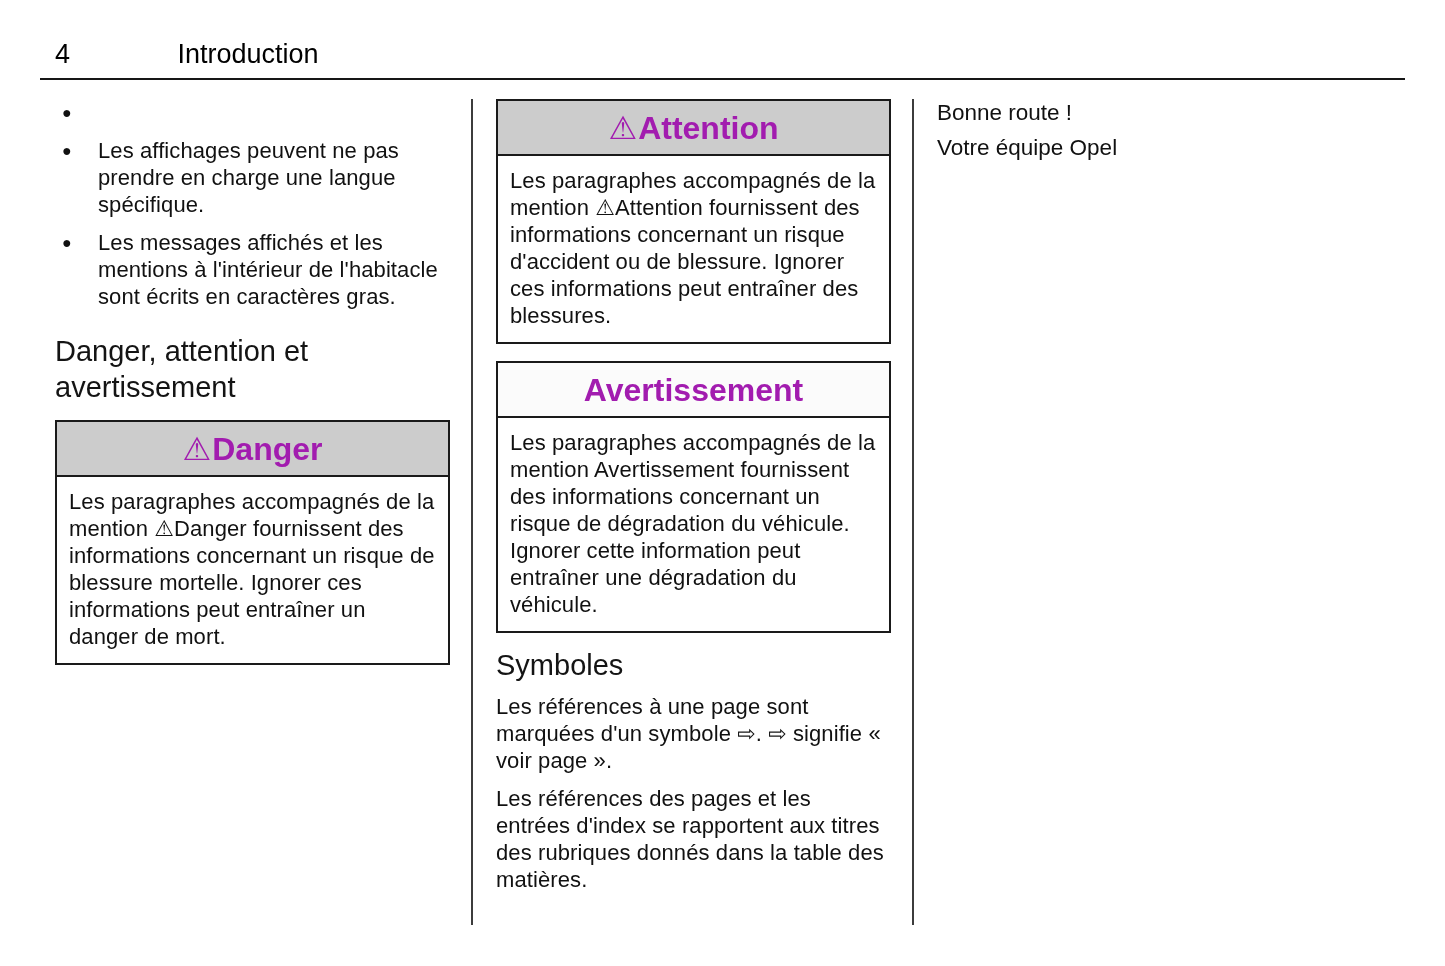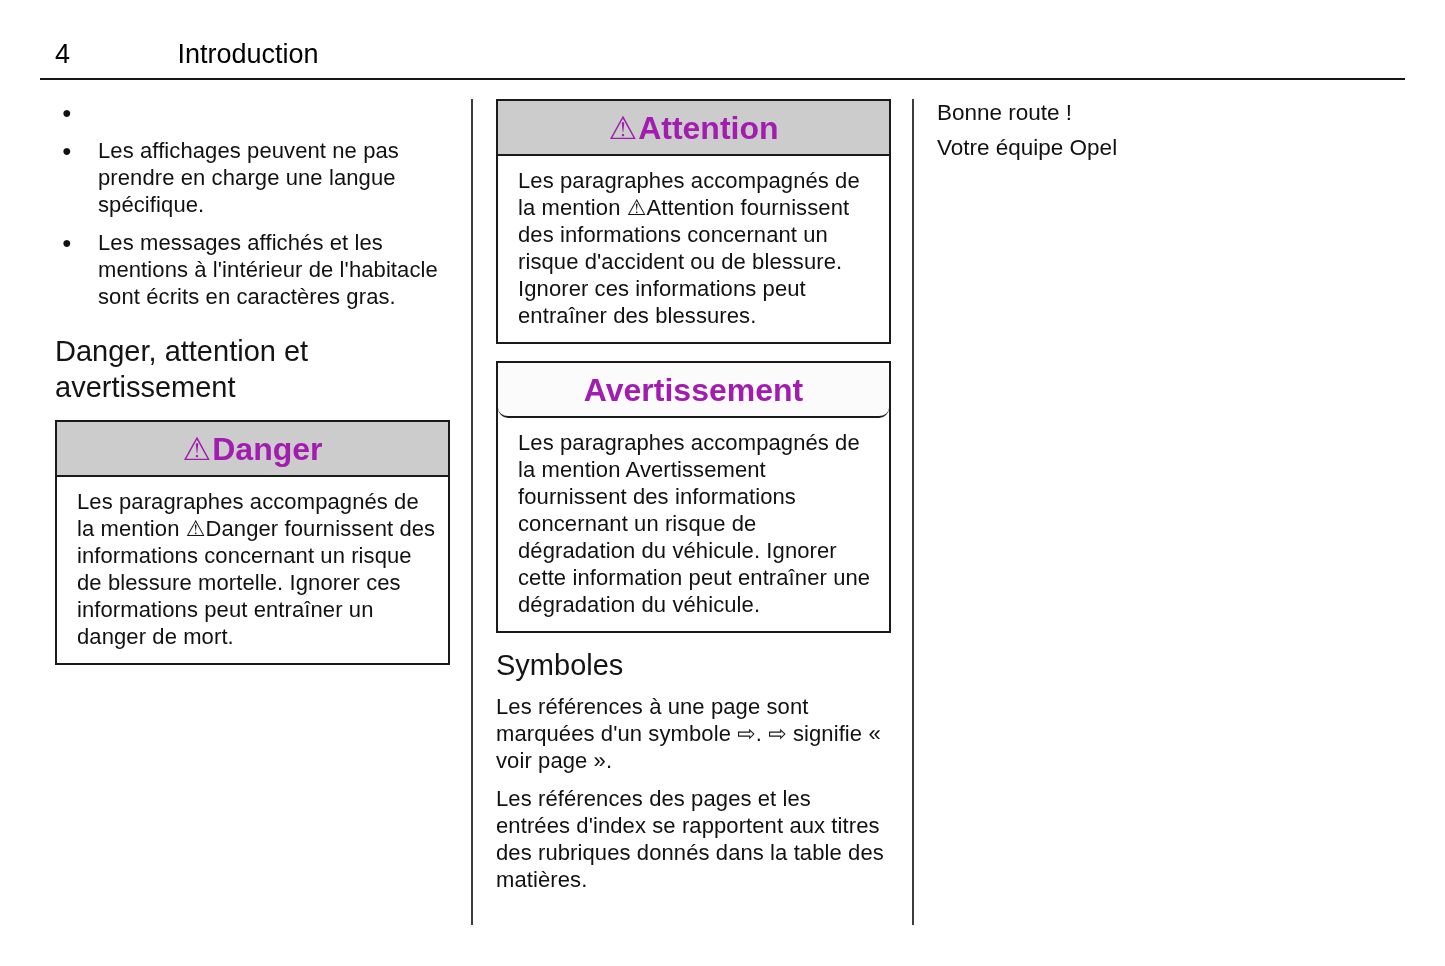--- a/index.html
+++ b/index.html
@@ -45,23 +45,23 @@
   .wbox-header {
     border-bottom: 2px solid #1a1a1a;
     text-align: center;
     font-weight: bold;
     font-size: 32px;
     line-height: 28px;
     padding: 13px 4px 12px 4px;
     color: #a21caf;
   }
   .wbox-header.gray { background: #cccccc; }
-  .wbox-header.light { background: #fbfbfb; border-radius: 10px; }
+  .wbox-header.light { background: #fbfbfb; }
   .warn-icon { font-weight: normal; margin-right: 1px; }
-  .wbox-body { margin: 0; padding: 11px 12px 13px 20px; font-size: 22px; line-height: 27px; letter-spacing: 0.1px; }
+  .wbox-body { margin: 0; padding: 11px 12px 13px 12px; font-size: 22px; line-height: 27px; letter-spacing: 0.1px; }
 
   .danger-box { margin-top: 0; }
 
   
   .sym-para { margin: 0 0 11px 0; font-size: 22px; line-height: 27px; letter-spacing: 0.1px; }
 
   
   .closing-line { margin: 0 0 7px 0; font-size: 22.5px; line-height: 28px; }
 </style>
 </head>

